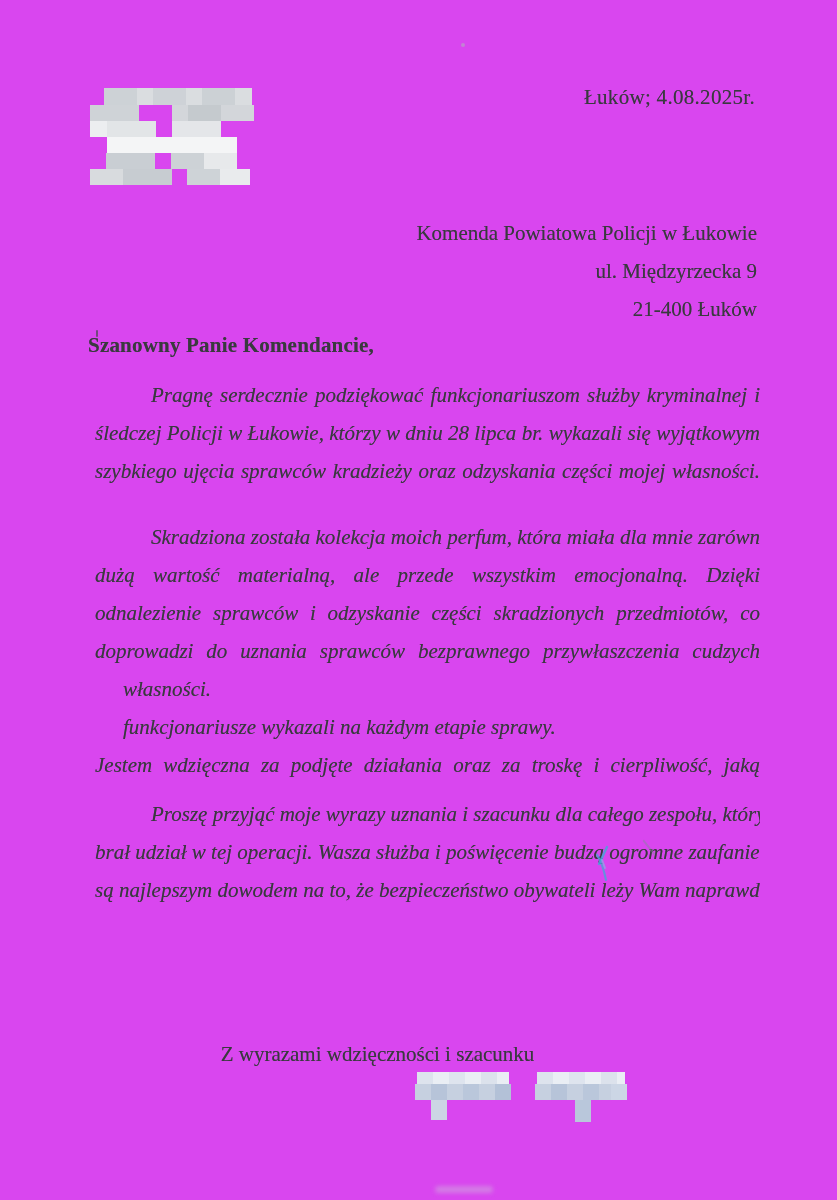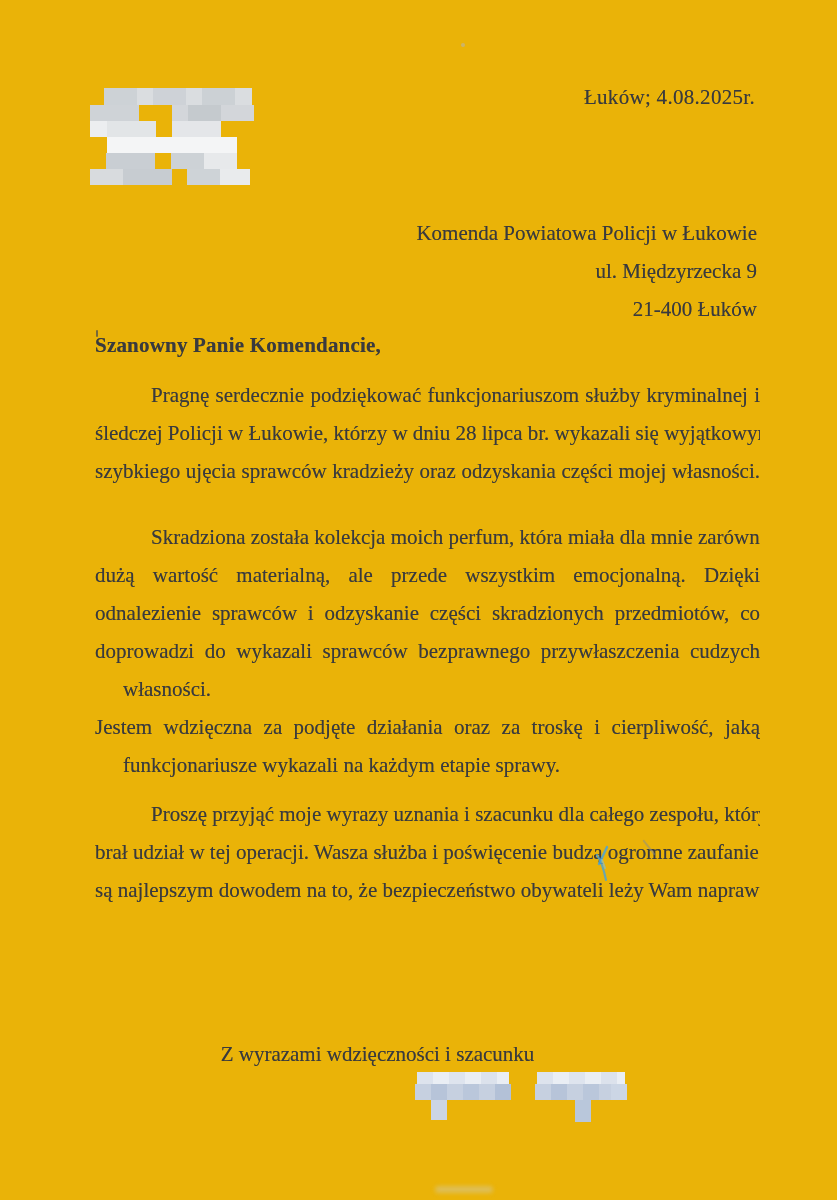--- a/index.html
+++ b/index.html
@@ -4,21 +4,21 @@
 <style>
   html, body {
     margin: 0;
     padding: 0;
     background: #ffffff;
   }
   .page {
     position: relative;
     width: 837px;
     height: 1200px;
-    background: #eab308;
+    background: #d946ef;
     overflow: hidden;
     font-family: "Liberation Serif", "DejaVu Serif", serif;
     color: #393a3e;
   }
   .txt {
     text-shadow: 0 0 0.5px rgba(57,58,62,0.55);
   }
   .date-line {
     position: absolute;
     top: 78px;
@@ -35,21 +35,21 @@
     left: 0;
     right: 80px;
     text-align: right;
     font-size: 21px;
     line-height: 38px;
     margin-top: 16px;
   }
   .salutation {
     position: absolute;
     top: 326px;
-    left: 95px;
+    left: 88px;
     font-size: 21px;
     line-height: 38px;
     font-weight: bold;
     letter-spacing: 0.2px;
     text-align: right;
   }
   .body-block {
     position: absolute;
     left: 95px;
     top: 376px;
@@ -59,20 +59,21 @@
   }
   .para { margin: 0; padding: 0; }
   .para.gap-before-1 { margin-top: 28px; }
   .para.gap-before-2 { margin-top: 11px; }
   .bline {
     text-align: justify;
     text-align-last: justify;
     height: 38px;
     overflow: hidden;
     white-space: nowrap;
+    font-style: italic;
   }
   .bline.short {
     text-align-last: left;
     white-space: normal;
     margin-left: 28px;
   }
   .bline.indent { text-indent: 56px; }
   .closing {
     position: absolute;
     top: 1035px;
@@ -184,26 +185,26 @@
   <div class="body-block txt">
     <div class="para">
       <div class="bline indent">Pragnę serdecznie podziękować funkcjonariuszom służby kryminalnej i</div>
       <div class="bline">śledczej Policji w Łukowie, którzy w dniu 28 lipca br. wykazali się wyjątkowym</div>
       <div class="bline">szybkiego ujęcia sprawców kradzieży oraz odzyskania części mojej własności.</div>
     </div>
     <div class="para gap-before-1">
       <div class="bline indent">Skradziona została kolekcja moich perfum, która miała dla mnie zarówno</div>
       <div class="bline">dużą wartość materialną, ale przede wszystkim emocjonalną. Dzięki</div>
       <div class="bline">odnalezienie sprawców i odzyskanie części skradzionych przedmiotów, co</div>
-      <div class="bline">doprowadzi do wykazali sprawców bezprawnego przywłaszczenia cudzych</div>
+      <div class="bline">doprowadzi do uznania sprawców bezprawnego przywłaszczenia cudzych</div>
       <div class="bline short">własności.</div>
     </div>
     <div class="para">
+      <div class="bline short">funkcjonariusze wykazali na każdym etapie sprawy.</div>
       <div class="bline">Jestem wdzięczna za podjęte działania oraz za troskę i cierpliwość, jaką</div>
-      <div class="bline short">funkcjonariusze wykazali na każdym etapie sprawy.</div>
     </div>
     <div class="para gap-before-2">
       <div class="bline indent">Proszę przyjąć moje wyrazy uznania i szacunku dla całego zespołu, który</div>
       <div class="bline">brał udział w tej operacji. Wasza służba i poświęcenie budzą ogromne zaufanie i</div>
       <div class="bline">są najlepszym dowodem na to, że bezpieczeństwo obywateli leży Wam naprawdę</div>
     </div>
   </div>
 
   <div class="closing txt">Z wyrazami wdzięczności i szacunku</div>
 

